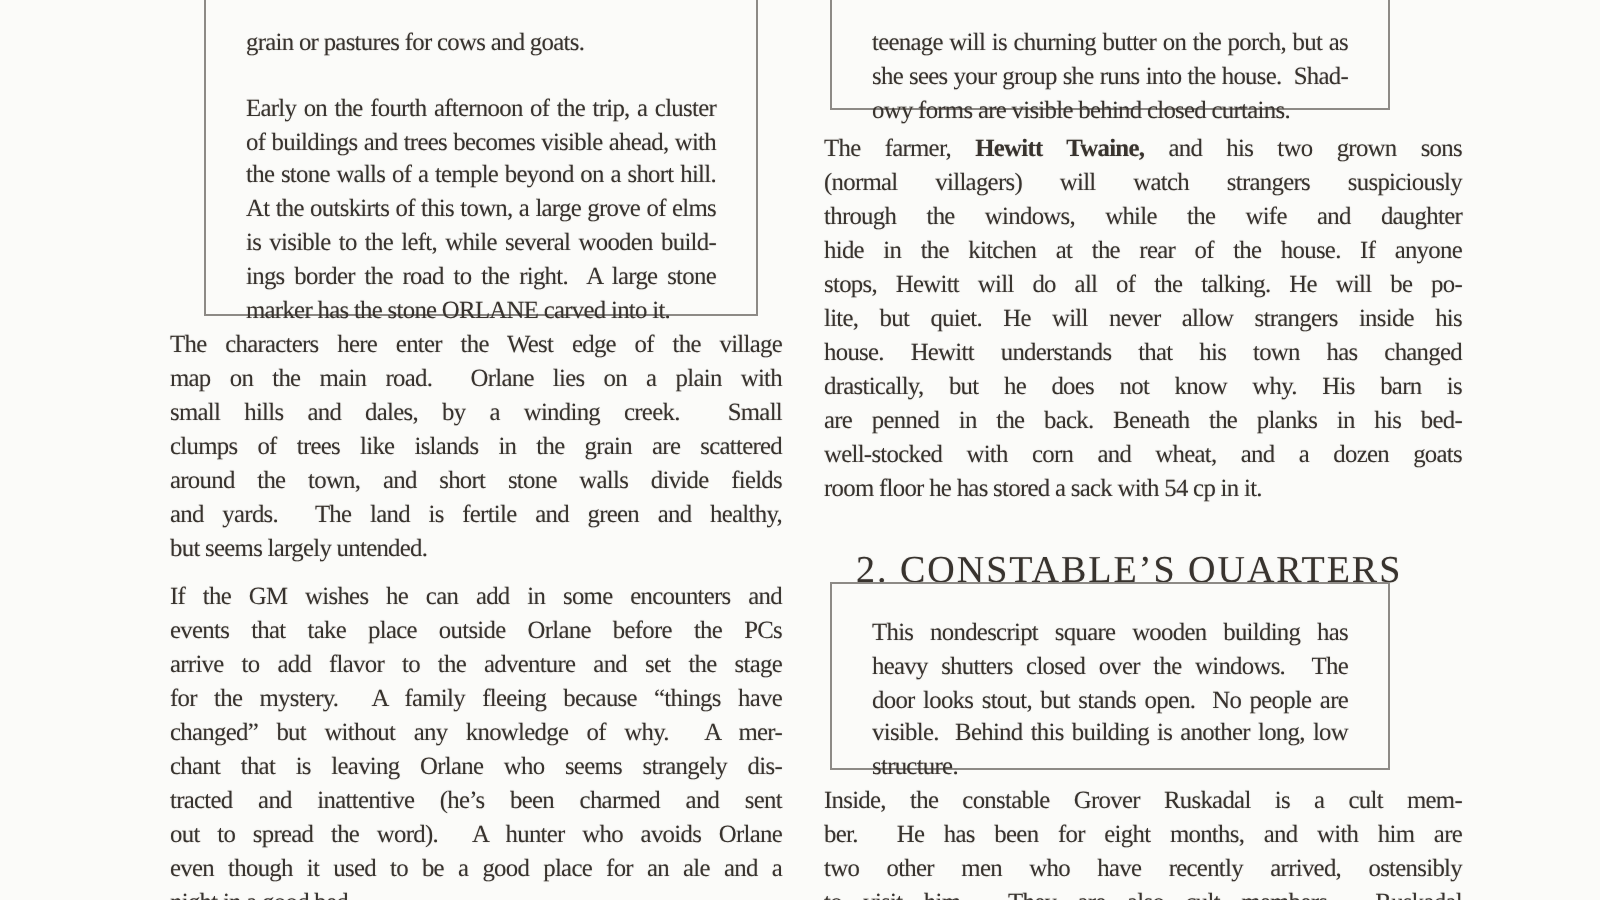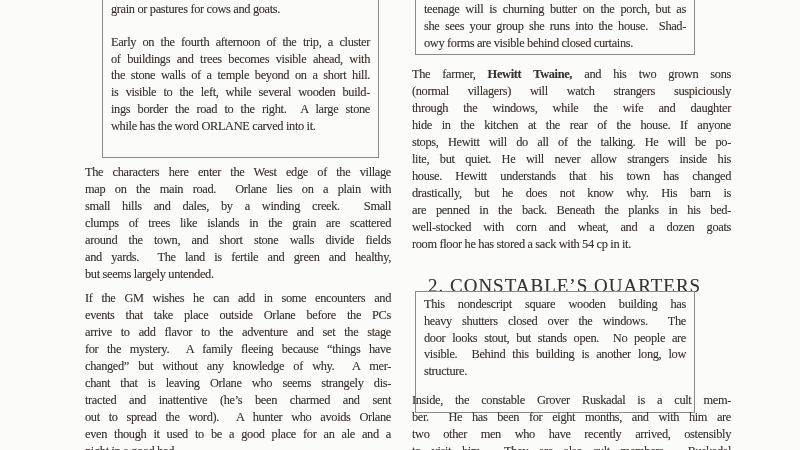--- a/index.html
+++ b/index.html
@@ -29,52 +29,53 @@
   b{font-weight:700;}
   .textbox{
     position:absolute;
     border:1px solid var(--border);
     background:var(--bg);
     box-sizing:border-box;
     font-size:12.4px;
     line-height:16.8px;
     letter-spacing:-0.35px;
   }
-  .textbox .inner-para{margin:0;}
+  .textbox .inner-para{margin:12px;}
   #left-box{left:102px;top:-14px;width:277px;height:172px;padding:14px 8px 6px;}
   #left-box .gap{margin-bottom:16px;}
   #left-p1{left:85px;top:164px;width:306px;}
   #left-p2{left:85px;top:290px;width:306px;}
   #right-box1{left:415px;top:-14px;width:280px;height:69px;padding:14px 8px 3px;}
   #right-p1{left:412px;top:66px;width:319px;}
   #right-heading{
     position:absolute;left:412px;top:261px;width:319px;
     font-size:19px;line-height:17px;letter-spacing:1px;
     font-weight:400;margin:16px;
   }
-  #right-box2{left:415px;top:291px;width:280px;height:122px;padding:4px 8px;}
+  #right-box2{left:415px;top:291px;width:280px;height:94px;padding:4px 8px;}
   #right-p2{left:412px;top:392px;width:319px;}
 </style>
 </head>
 <body>
 
 <div class="page">
 
   <div>
     <div class="textbox" id="left-box">
       <div class="inner-para gap">
           <div class="line end">grain or pastures for cows and goats.</div>
         </div>
       <div class="inner-para">
           <div class="line">Early on the fourth afternoon of the trip, a cluster</div>
           <div class="line">of buildings and trees becomes visible ahead, with</div>
           <div class="line">the stone walls of a temple beyond on a short hill.</div>
+          <div class="line">At the outskirts of this town, a large grove of elms</div>
           <div class="line">is visible to the left, while several wooden build-</div>
           <div class="line">ings border the road to the right.&nbsp; A large stone</div>
-          <div class="line end">while has the word ORLANE carved into it.</div>
+          <div class="line end">marker has the stone ORLANE carved into it.</div>
         </div>
     </div>
 
     <div class="para" id="left-p1">
         <div class="line">The characters here enter the West edge of the village</div>
         <div class="line">map on the main road.&nbsp; Orlane lies on a plain with</div>
         <div class="line">small hills and dales, by a winding creek.&nbsp; Small</div>
         <div class="line">clumps of trees like islands in the grain are scattered</div>
         <div class="line">around the town, and short stone walls divide fields</div>
         <div class="line">and yards.&nbsp; The land is fertile and green and healthy,</div>

